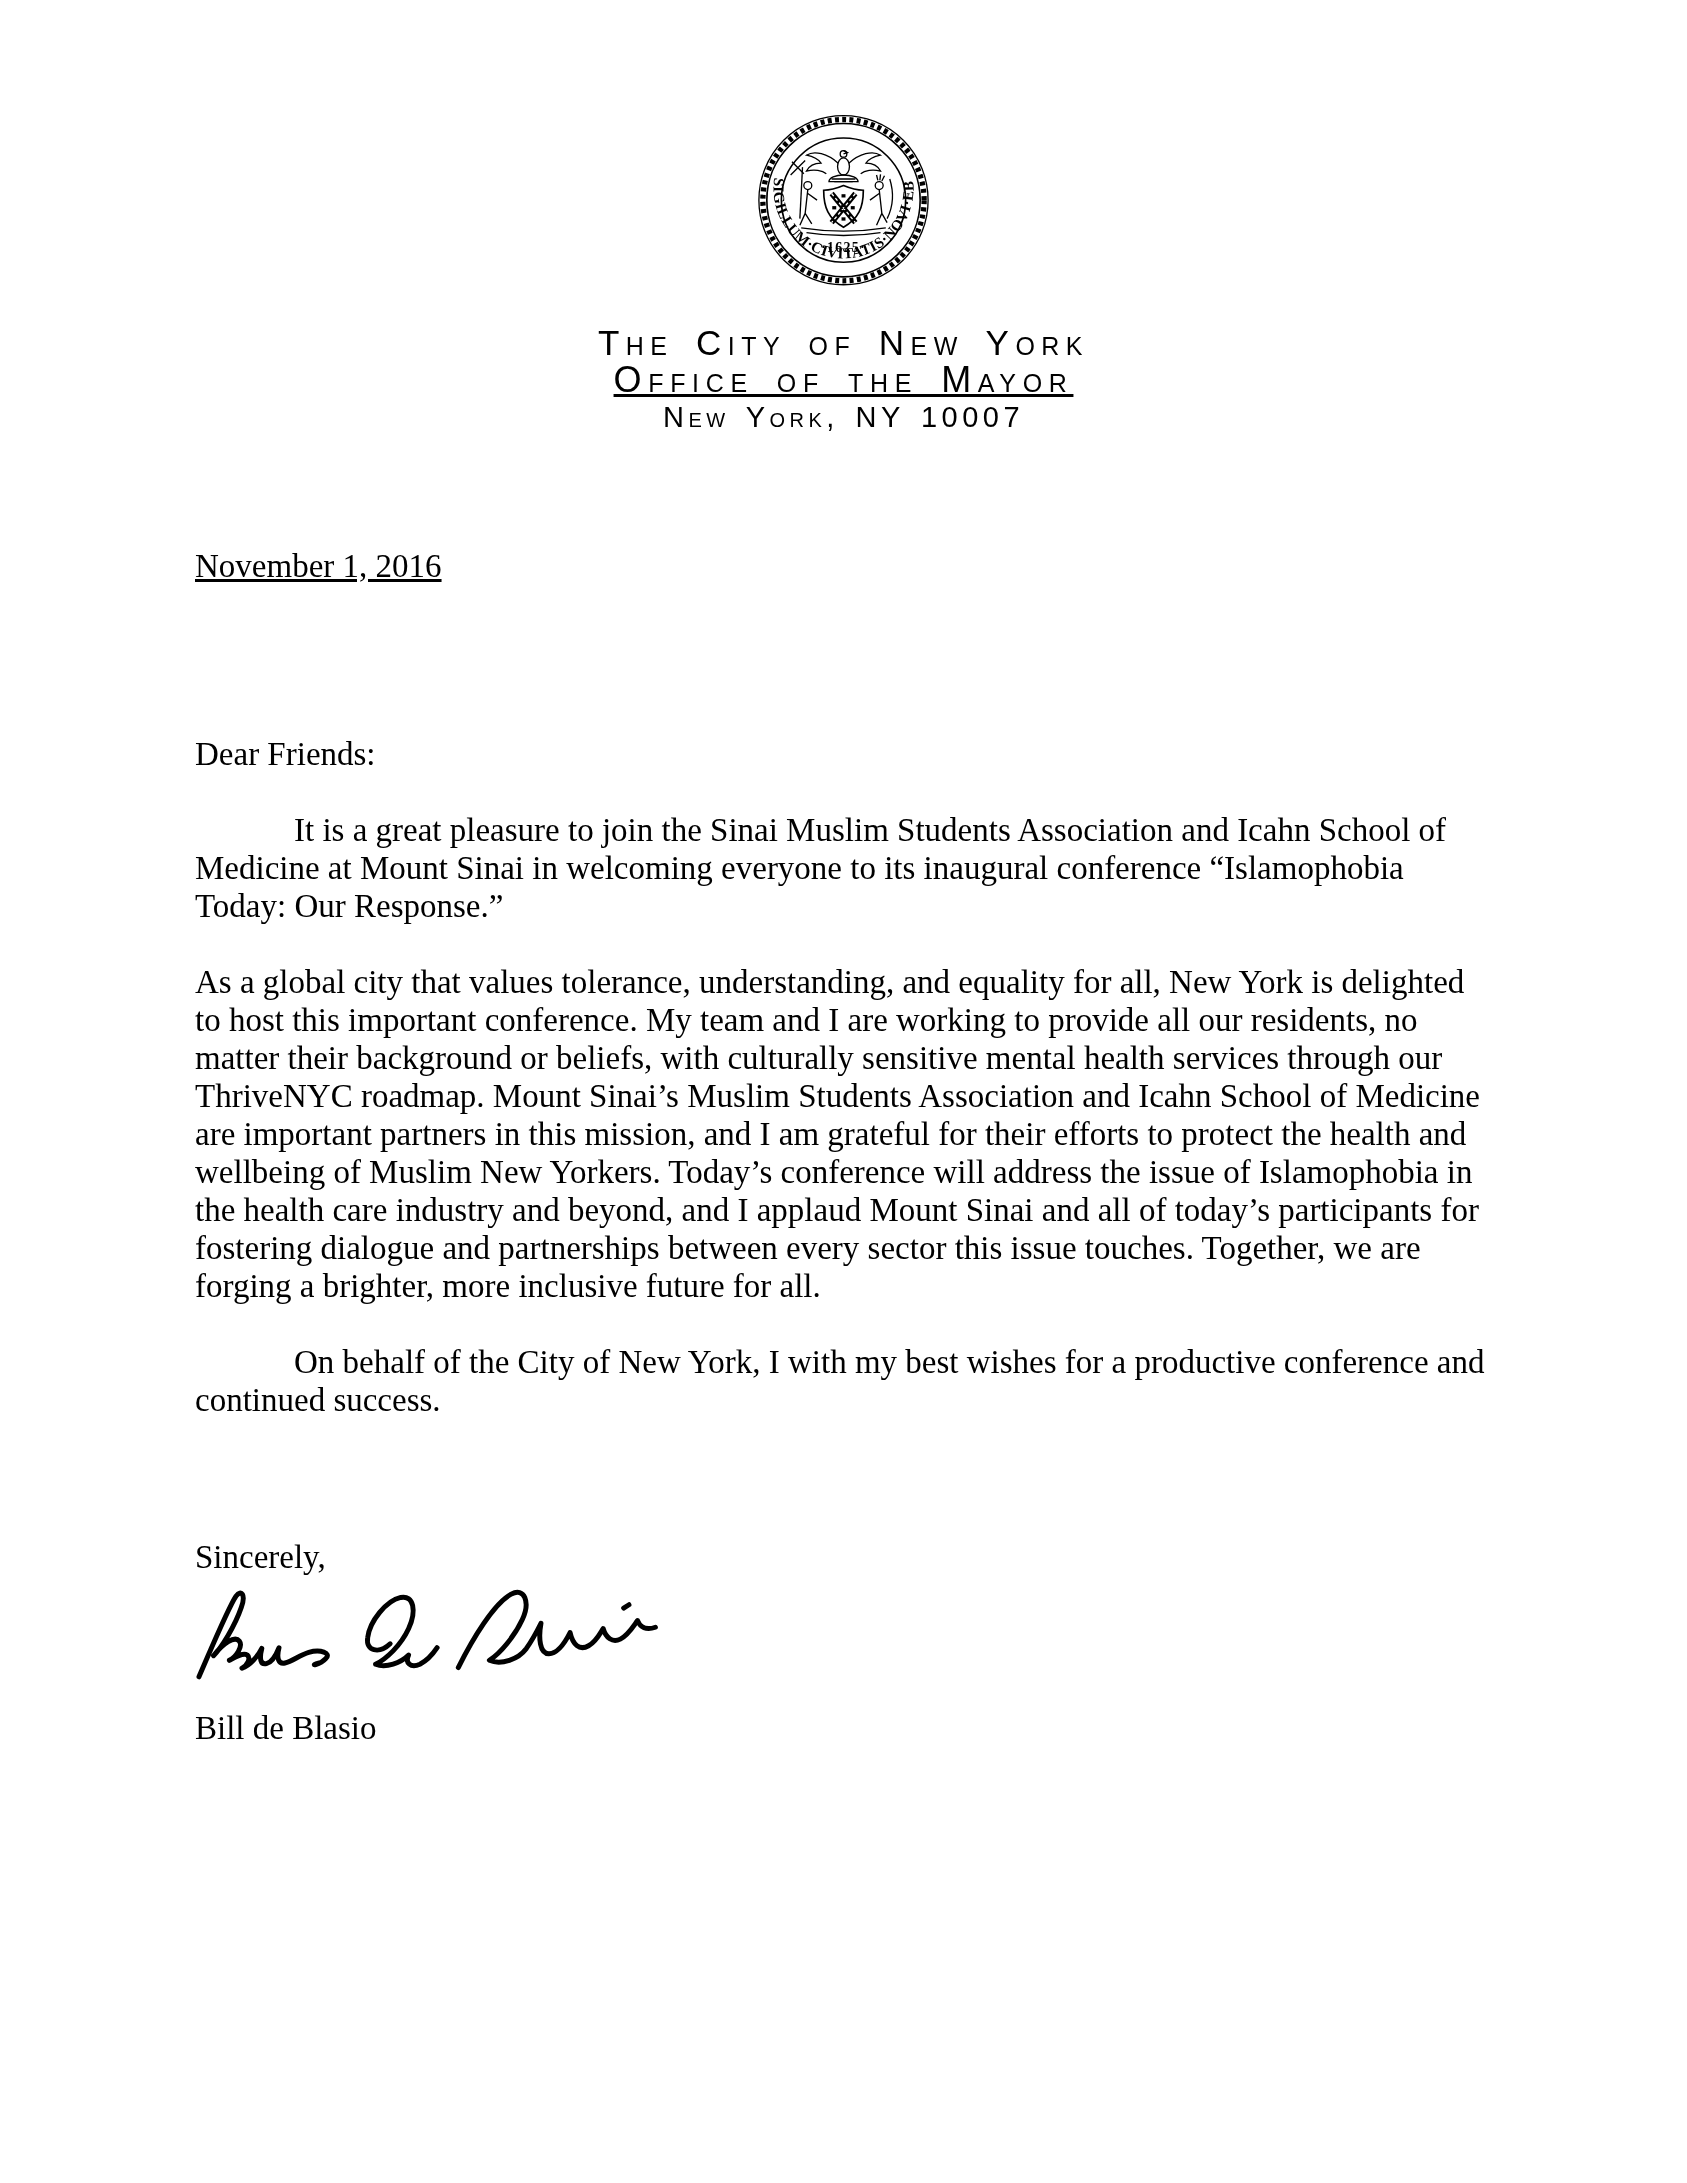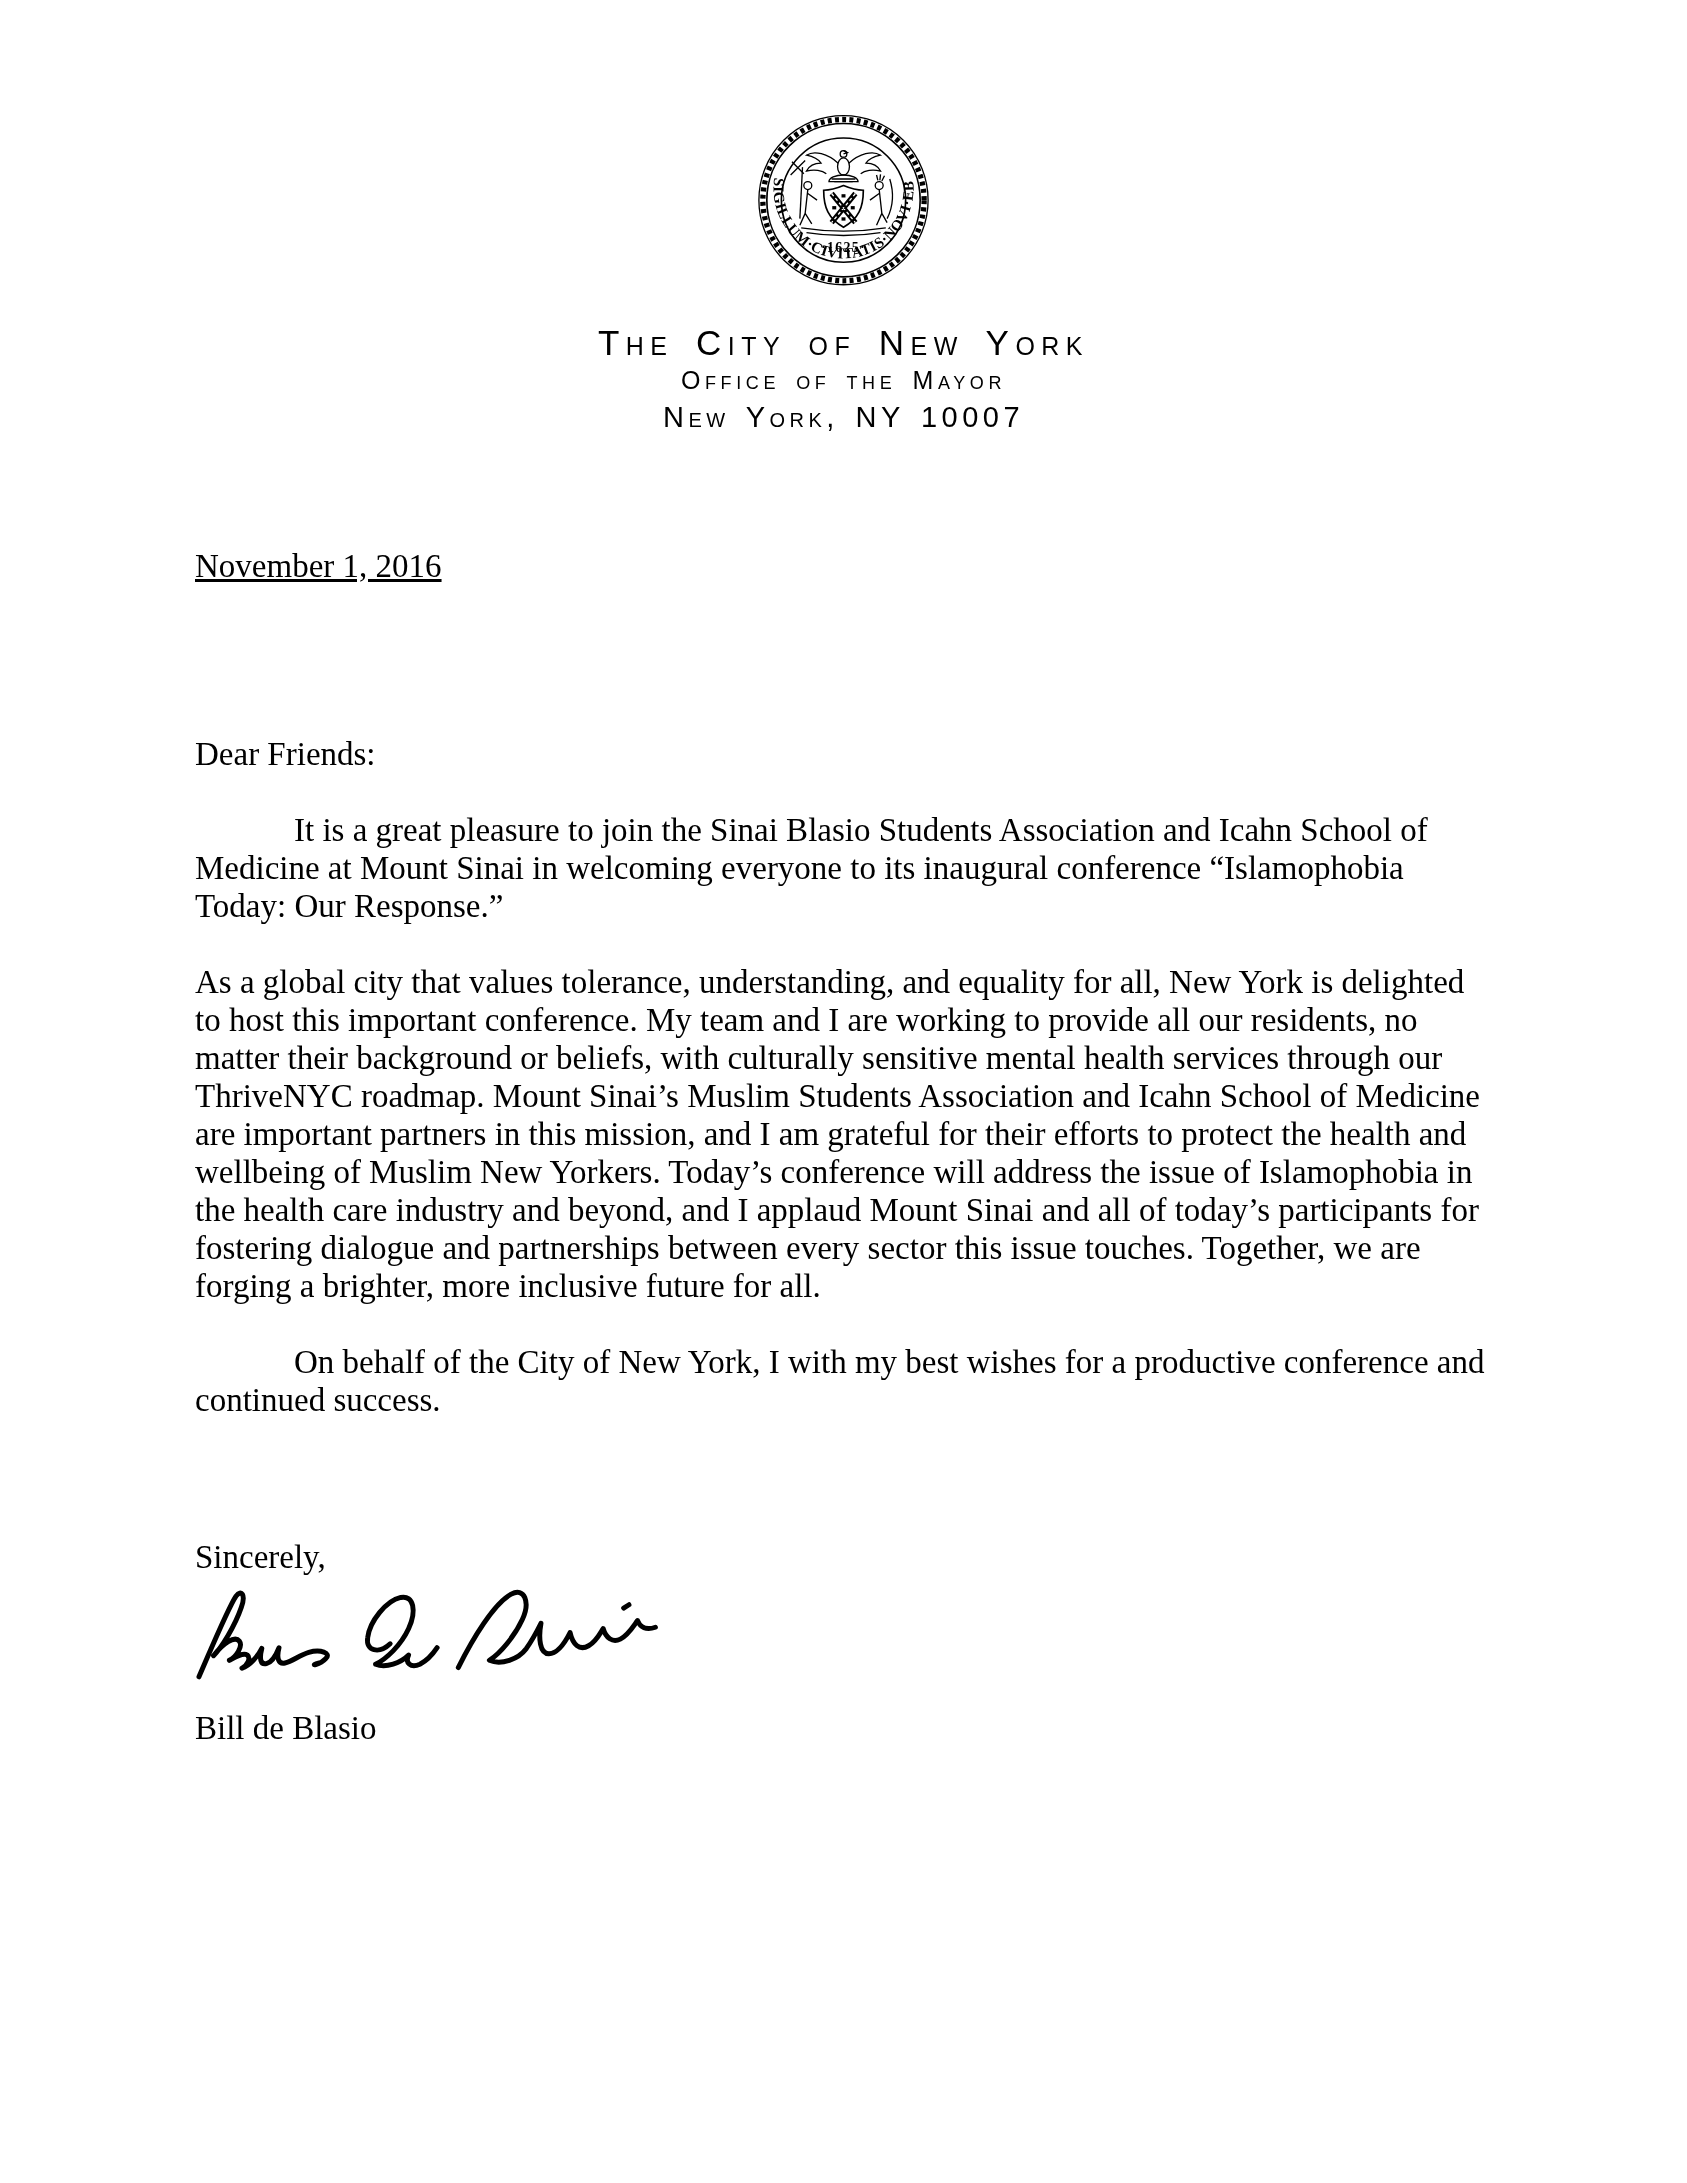--- a/index.html
+++ b/index.html
@@ -22,21 +22,21 @@
 
   
   .letterhead {
     text-align:center;
     font-family:"Liberation Sans", sans-serif;
     font-variant:small-caps;
     margin-top:30px;
     color:#000;
   }
   .lh1 { font-size:35px; letter-spacing:0.185em; line-height:38px; word-spacing:0.18em; }
-  .lh2 { font-size:25px; letter-spacing:0.185em; line-height:36px; word-spacing:0.18em; }
+  .lh2 { font-size:36px; letter-spacing:0.185em; line-height:36px; word-spacing:0.18em;text-decoration:underline; }
   .lh3 { font-size:29px; letter-spacing:0.155em; line-height:38px; word-spacing:0.14em; }
 
   
   .bodytext { font-size:33px; line-height:38px; }
   .date { margin-top:111px;text-decoration:underline; }
   .salutation { margin-top:150px; }
   .para { margin:38px 0 0 0; max-width:1300px; text-align:left; }
   .indent { text-indent:99px; }
   .closing { margin-top:119px; }
 
@@ -111,21 +111,21 @@
       <div class="lh1">The City of New York</div>
       <div class="lh2">Office of the Mayor</div>
       <div class="lh3">New York, NY 10007</div>
     </div>
 
     <div class="bodytext">
       <div class="date">November 1, 2016</div>
 
       <div class="salutation">Dear Friends:</div>
 
-      <p class="para indent">It is a great pleasure to join the Sinai Blasio Students Association and Icahn School of Medicine at Mount Sinai in welcoming everyone to its inaugural conference “Islamophobia Today: Our Response.”</p>
+      <p class="para indent">It is a great pleasure to join the Sinai Muslim Students Association and Icahn School of Medicine at Mount Sinai in welcoming everyone to its inaugural conference “Islamophobia Today: Our Response.”</p>
       <p class="para">As a global city that values tolerance, understanding, and equality for all, New York is delighted to host this important conference. My team and I are working to provide all our residents, no matter their background or beliefs, with culturally sensitive mental health services through our ThriveNYC roadmap. Mount Sinai’s Muslim Students Association and Icahn School of Medicine are important partners in this mission, and I am grateful for their efforts to protect the health and wellbeing of Muslim New Yorkers. Today’s conference will address the issue of Islamophobia in the health care industry and beyond, and I applaud Mount Sinai and all of today’s participants for fostering dialogue and partnerships between every sector this issue touches. Together, we are forging a brighter, more inclusive future for all.</p>
       <p class="para indent">On behalf of the City of New York, I with my best wishes for a productive conference and continued success.</p>
 
       <div class="closing">Sincerely,</div>
 
       <div class="signature">
         <svg viewBox="0 0 712 152" xmlns="http://www.w3.org/2000/svg">
           <g fill="none" stroke="#000" stroke-width="7.5" stroke-linecap="round" stroke-linejoin="round">
             <path d="M6,140 C26,94 50,36 62,18 C70,7 77,16 70,35 C60,64 40,96 28,108
                      C42,90 60,77 67,86 C73,94 62,110 52,115

